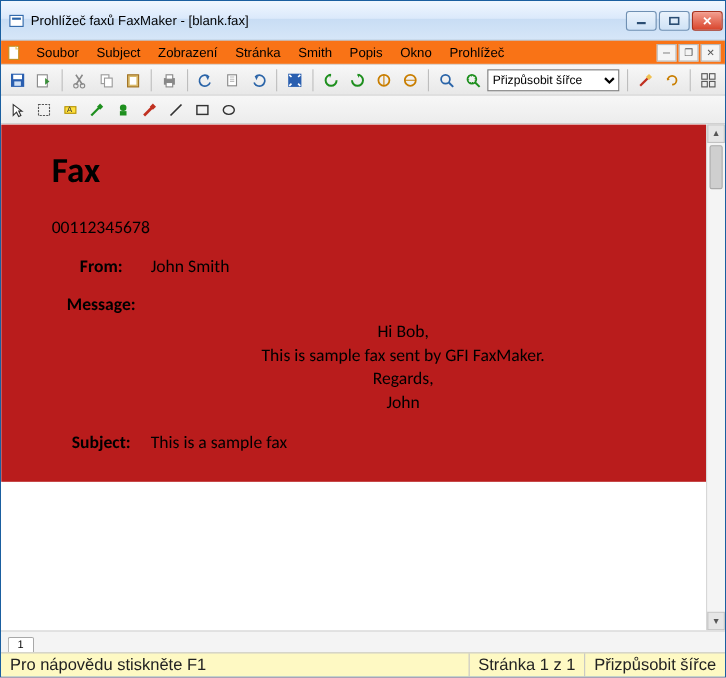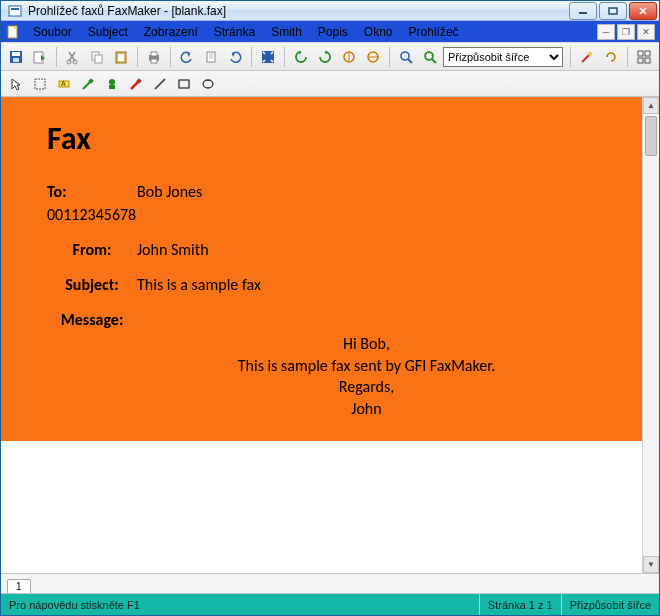--- a/index.html
+++ b/index.html
@@ -11,21 +11,21 @@
     width: 660px; height: 616px;
     overflow: hidden;
   }
   .window {
     width: 660px; height: 616px;
     border: 1px solid #1a5fa0;
     background: #fff;
     display: flex; flex-direction: column;
   }
   .titlebar {
-    height: 20px;
+    height: 36px;
     background: linear-gradient(to bottom, #f0f7ff 0%, #dbe9fb 45%, #c8ddf4 46%, #d6e6f8 100%);
     border-bottom: 1px solid #9fb9d6;
     display: flex; align-items: center;
     padding: 0 2px 0 6px;
   }
   .titlebar .app-icon { width:16px; height:16px; margin-right:5px; display:inline-flex; align-items:center; justify-content:center; }
   .titlebar .title { flex:1; font-size:12px; color:#000; }
   .winbtns { display:flex; gap:2px; }
   .winbtn {
     width:28px; height:18px;
@@ -35,21 +35,21 @@
     display:flex; align-items:center; justify-content:center;
     font-size:10px; color:#2a4d73;
     cursor:pointer;
   }
   .winbtn.close {
     background: linear-gradient(to bottom,#f39e8f,#d9452c);
     border-color:#a7321e; color:#fff;
   }
   .menubar {
     height:22px;
-    background:#1d4ed8;
+    background:#f97316;
     border-bottom:1px solid #d8d8d8;
     display:flex; align-items:center;
     padding:0 4px;
     font-size:12px;
   }
   .menubar .mi { padding:2px 8px; cursor:pointer; }
   .menubar .spacer { flex:1; }
   .mdi-btns { display:flex; gap:2px; }
   .mdi-btn {
     width:18px; height:16px; border:1px solid #b9b9b9; background:#f4f4f4;
@@ -88,21 +88,21 @@
   }
   .content-area {
     flex:1;
     display:flex;
     background:#fff;
     position:relative;
     overflow:hidden;
   }
   .doc-wrapper { flex:1; overflow:auto; background:#fff; }
   .doc-page {
-    background:#f97316;
+    background:#b91c1c;
     padding: 22px 46px;
     font-family: Calibri, "Segoe UI", sans-serif;
     color:#000;
   }
   .doc-page h1 { font-size:32px; font-weight:bold; margin:0 0 24px 0; }
   .field-row { display:flex; margin:4px 0; font-size:16px; }
   .field-label { width:90px; font-weight:bold; }
   .field-value { }
   .field-block { margin-top:16px;text-align:center; }
   .msg-body { margin-left:90px; font-size:16px; line-height:1.35; }
@@ -126,24 +126,24 @@
     font-size:10px;
     padding:1px 8px;
     border:1px solid #a8a8a8;
     border-bottom:none;
     background:#fff;
     border-radius:2px 2px 0 0;
     cursor:pointer;
   }
   .statusbar {
     height:22px;
-    background:#14b8a6;
+    background:#fef9c3;
     border-top:1px solid #c5c5c5;
     display:flex; align-items:center;
-    font-size:11px; color:#222;
+    font-size:15px; color:#222;
   }
   .status-cell { padding:0 8px; border-right:1px solid #c5c5c5; height:100%; display:flex; align-items:center;}
   .status-cell.first { flex:1; border-left:none;}
   .status-cell:last-child { border-right:none; }
   svg { display:block; }
 </style>
 </head>
 <body>
 
 <div class="window">
@@ -385,52 +385,48 @@
         </svg>
       </div>
   </div>
 
   <div class="content-area">
     <div class="doc-wrapper">
       <div class="doc-page">
         <h1>Fax</h1>
 
         <div class="field-row">
-          <div class="field-label">To:</div>
-          <div class="field-value">Bob Jones</div>
-        </div>
-        <div class="field-row">
           <div class="field-value">00112345678</div>
         </div>
 
         <div class="field-block">
           <div class="field-row">
             <div class="field-label">From:</div>
             <div class="field-value">John Smith</div>
-          </div>
-        </div>
-
-        <div class="field-block">
-          <div class="field-row">
-            <div class="field-label">Subject:</div>
-            <div class="field-value">This is a sample fax</div>
           </div>
         </div>
 
         <div class="field-block">
           <div class="field-row">
             <div class="field-label">Message:</div>
           </div>
           <div class="msg-body">
             <div>Hi Bob,</div>
             <div>This is sample fax sent by GFI FaxMaker.</div>
             <div>Regards,</div>
             <div>John</div>
           </div>
         </div>
+
+        <div class="field-block">
+          <div class="field-row">
+            <div class="field-label">Subject:</div>
+            <div class="field-value">This is a sample fax</div>
+          </div>
+        </div>
       </div>
     </div>
     <div class="scrollbar-v">
       <div class="sb-btn">▲</div>
       <div class="sb-track">
         <div class="sb-thumb"></div>
       </div>
       <div class="sb-btn">▼</div>
     </div>
   </div>

